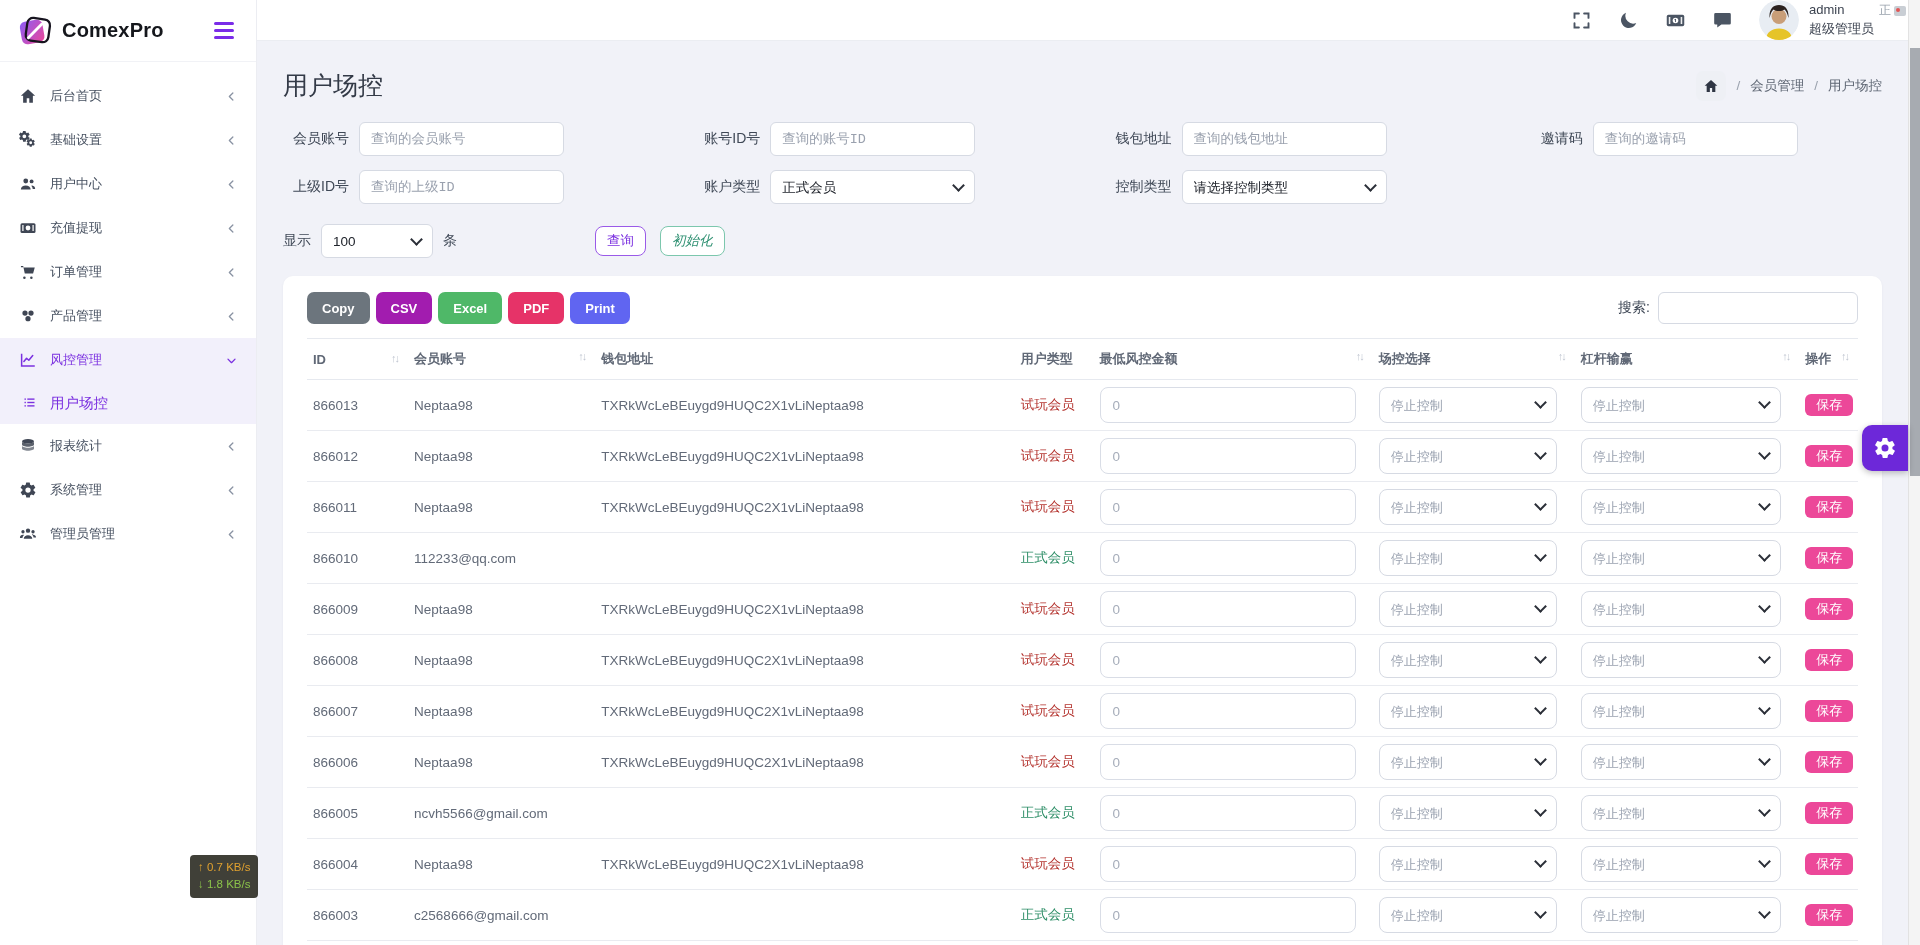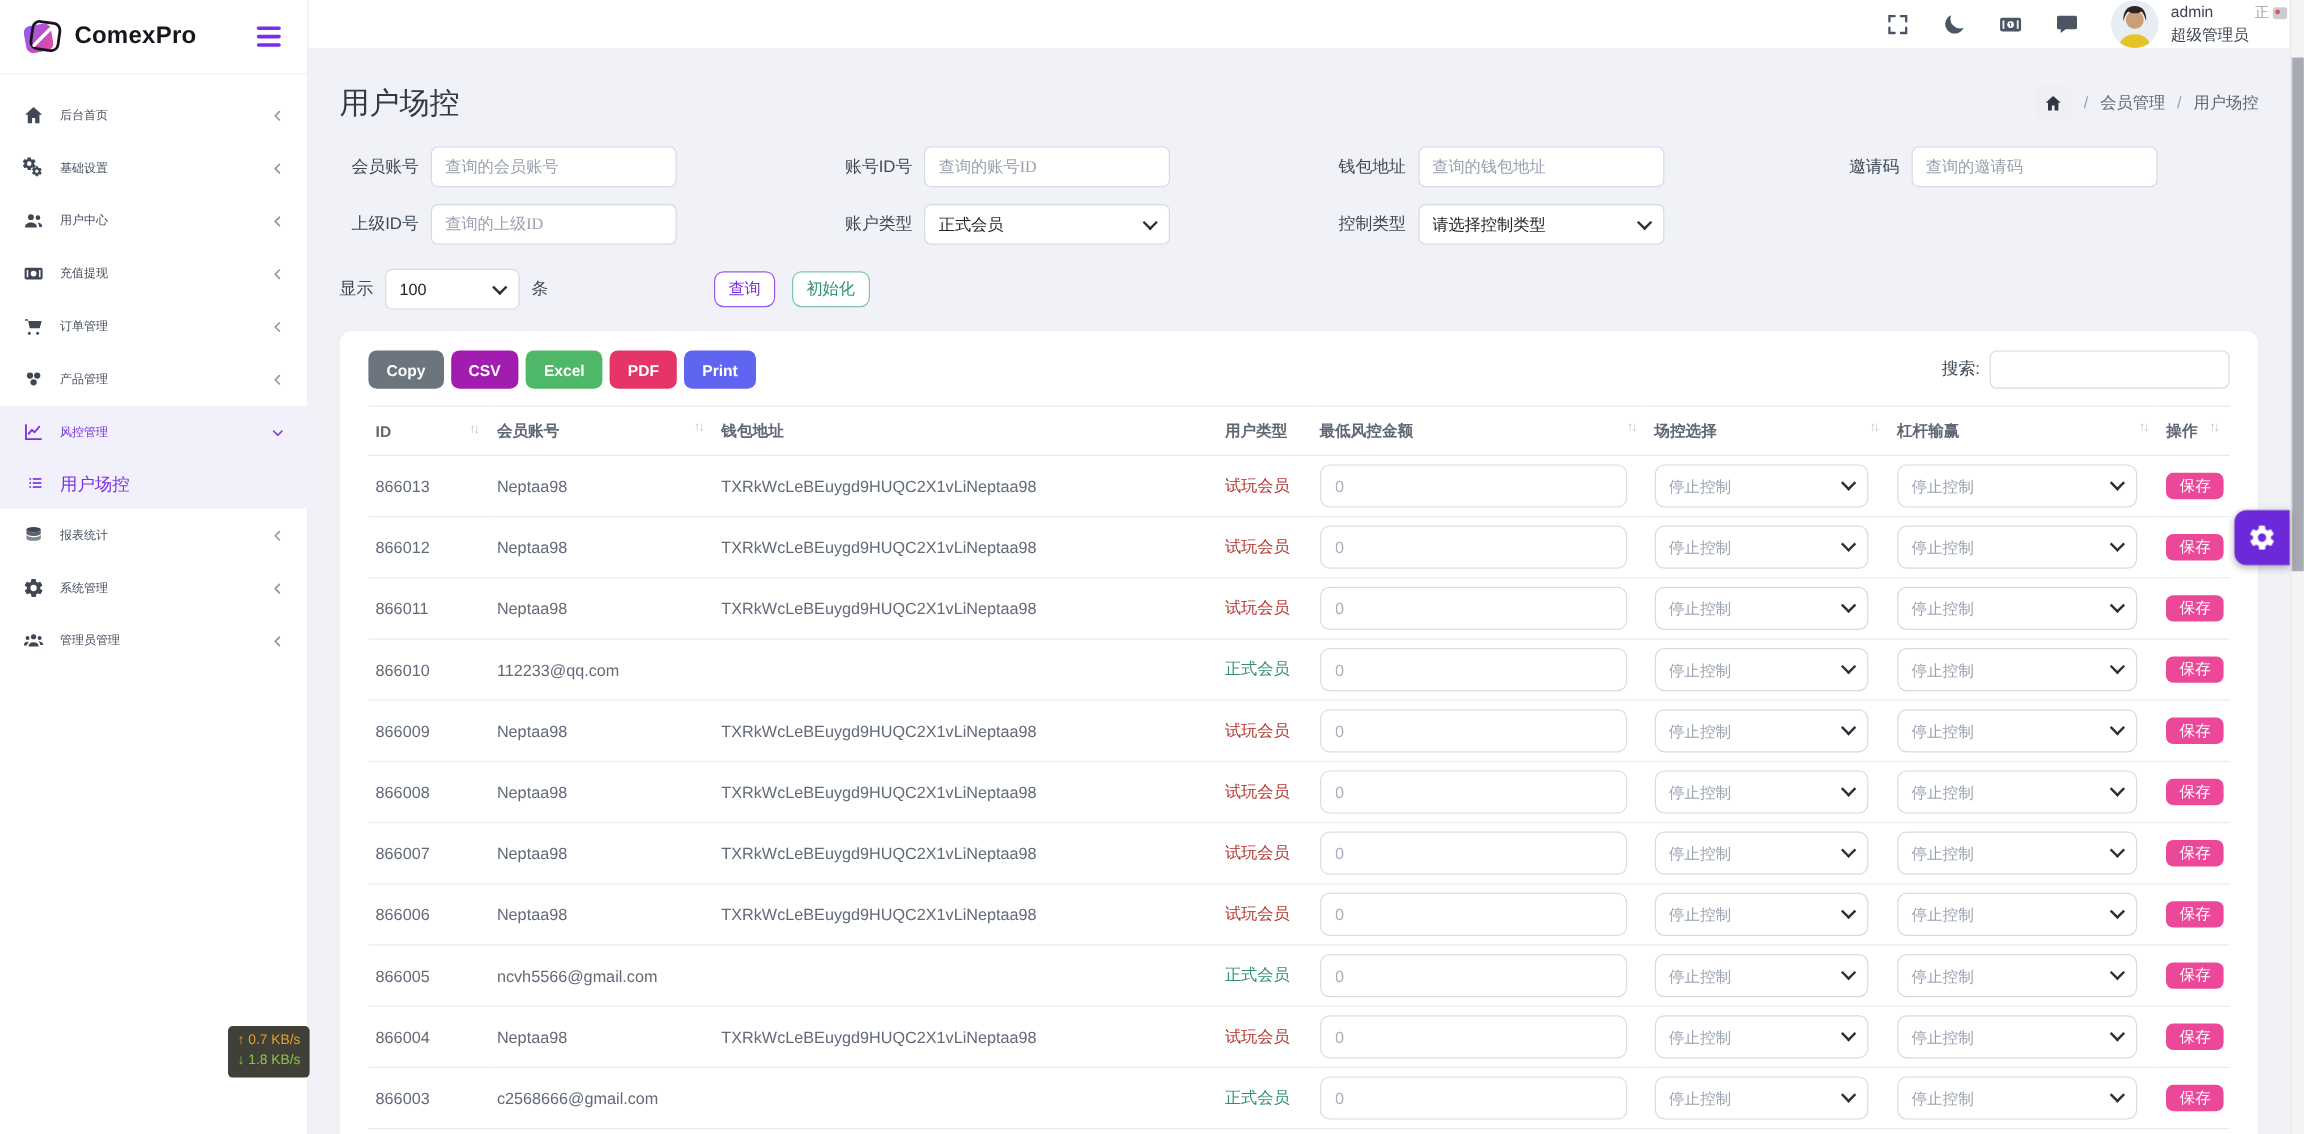--- a/index.html
+++ b/index.html
@@ -8,21 +8,21 @@
 
   
   .sidebar { width:257px; min-width:257px; background:#fff; border-right:1px solid #ecedf2; height:100%; }
   .logo-row { height:62px; display:flex; align-items:center; padding:0 18px 0 16px; border-bottom:1px solid #f1f2f6; }
   .logo-mark { width:38px; height:38px; margin-right:8px; }
   .brand { font-size:20px; font-weight:700; color:#15171c; letter-spacing:.2px; flex:1; }
   .hamburger { display:flex; flex-direction:column; gap:4px; cursor:pointer; padding:4px; }
   .hamburger span { display:block; width:20px; height:3px; border-radius:2px; background:#7a2ce8; }
   .side-nav { padding-top:12px; }
   .side-group.active { background:#f2f0fb; }
-  .side-item { height:44px; display:flex; align-items:center; gap:12px; padding:0 18px; cursor:pointer; color:#454f5f; font-size:10px; }
+  .side-item { height:44px; display:flex; align-items:center; gap:12px; padding:0 18px; cursor:pointer; color:#454f5f; font-size:13px; }
   .side-item .s-icon { width:20px; height:20px; color:#3f4654; display:flex; align-items:center; justify-content:center; }
   .side-item .s-icon svg { width:18px; height:18px; }
   .side-item .s-label { flex:1; }
   .side-item .s-chev { color:#8a93a3; display:flex; }
   .side-item .s-chev svg { width:13px; height:13px; }
   .side-group.active .side-item, .side-group.active .s-icon, .side-group.active .s-chev { color:#7b30e0; }
   .side-sub { height:42px; display:flex; align-items:center; gap:12px; padding:0 18px 0 22px; cursor:pointer; color:#50596a; font-size:14.5px; }
   .side-sub .s-icon { width:16px; height:16px; }
   .side-sub .s-icon svg { width:15px; height:15px; }
   .side-sub.active { color:#7b30e0; }
@@ -42,32 +42,32 @@
   .breadcrumb { display:flex; align-items:center; gap:10px; font-size:13.5px; color:#5f6774; }
   .crumb-home { width:30px; height:30px; background:#eef0f5; border-radius:7px; display:flex; align-items:center; justify-content:center; color:#2f3644; cursor:pointer; }
   .crumb-home svg { width:16px; height:16px; }
   .crumb-sep { color:#9aa1ad; }
   .crumb-link { cursor:pointer; }
 
   
   .filters { display:grid; grid-template-columns:repeat(4,1fr); column-gap:46px; row-gap:14px; margin-bottom:20px; }
   .f-field { display:flex; align-items:center; gap:10px; }
   .f-field label { font-size:14px; color:#3f4856; white-space:nowrap; min-width:66px; text-align:right; }
-  .f-field input { flex:0 0 205px; height:34px; border:1px solid #d6dae3; border-radius:6px; background:#fff; padding:0 11px; font-size:13.5px; color:#333; outline:none; font-family:Liberation Serif, serif; }
+  .f-field input { flex:0 0 205px; height:34px; border:1px solid #d6dae3; border-radius:6px; background:#fff; padding:0 11px; font-size:13.5px; color:#333; outline:none; font-family:Liberation Mono, monospace; }
   .f-field input::placeholder { color:#9aa1ae; }
   .sel-wrap { position:relative; display:inline-block; }
   .sel-wrap select { appearance:none; -webkit-appearance:none; width:100%; height:34px; border:1px solid #d6dae3; border-radius:6px; background:#fff; padding:0 28px 0 11px; font-size:13.5px; color:#20242c; outline:none; cursor:pointer; font-family:inherit; }
   .sel-wrap::after { content:""; position:absolute; right:12px; top:11px; width:7px; height:7px; border-left:2px solid #2b2f38; border-bottom:2px solid #2b2f38; transform:rotate(-45deg); pointer-events:none; }
   .f-field .sel-wrap { flex:0 0 205px; }
 
   .display-row { display:flex; align-items:center; gap:10px; margin:2px 0 18px; font-size:14px; color:#3f4856; }
   .display-row .sel-wrap { width:112px; }
   .btn-outline { background:#fff; border-radius:8px; padding:5px 11px; font-size:13.5px; cursor:pointer; font-family:inherit; }
   .btn-query { border:1px solid #9a5ae8; color:#7b30e0; margin-left:128px; }
-  .btn-reset { border:1px solid #7cc7ad; color:#2c8f70; margin-left:4px; }
+  .btn-reset { border:1px solid #7cc7ad; color:#2c8f70; margin-left:4px;font-style:italic; }
 
   
   .card { background:#fff; border-radius:10px; padding:16px 24px 40px; box-shadow:0 1px 3px rgba(25,28,50,.05); }
   .card-toolbar { display:flex; justify-content:space-between; margin-bottom:14px; }
   .export-group { display:flex; gap:6px; }
   .exp-btn { border:none; color:#fff; font-size:13px; font-weight:600; padding:6px 15px; border-radius:7px; cursor:pointer; font-family:inherit; }
   .tbl-search { display:flex; align-items:center; gap:8px; font-size:14px; color:#3f4856; }
   .tbl-search input { width:200px; height:32px; border:1px solid #d6dae3; border-radius:6px; padding:0 10px; outline:none; font-family:inherit; }
 
   table { width:100%; border-collapse:collapse; table-layout:fixed; }

